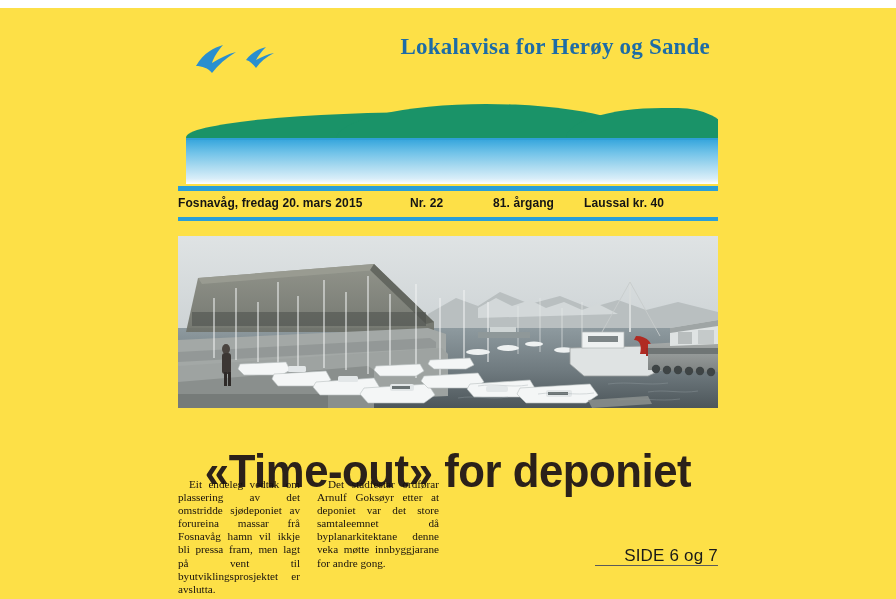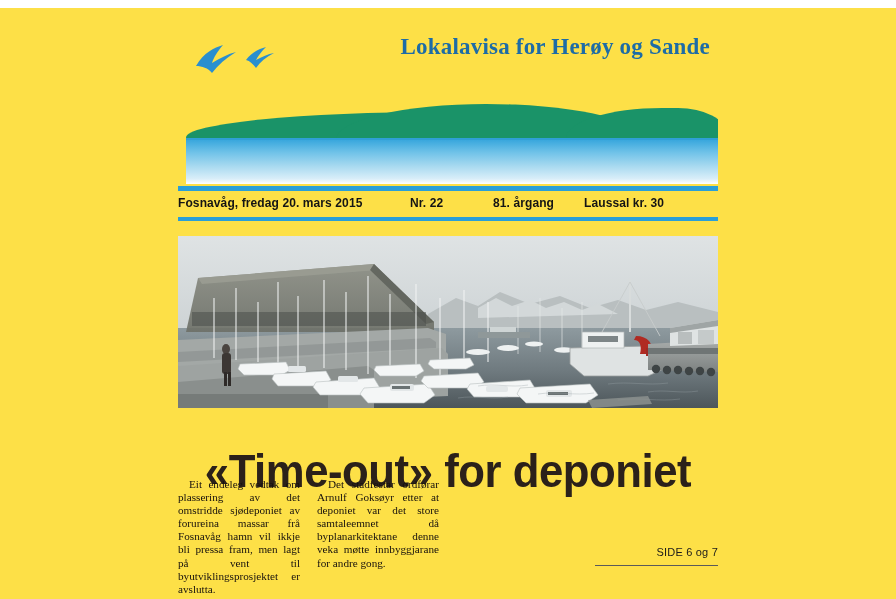--- a/index.html
+++ b/index.html
@@ -216,21 +216,21 @@
   .c3 { left: 278px; }
   .c4 { left: 417px; width: 123px; }
 
   .pagref {
     position: absolute;
     left: 417px;
     top: 68px;
     width: 123px;
     text-align: right;
     font-family: "Liberation Sans", "DejaVu Sans", sans-serif;
-    font-size: 11px;
+    font-size: 17px;
     color: #1a1a1a;
     letter-spacing: 0.2px;
   }
   .pagref-rule {
     position: absolute;
     left: 417px;
     top: 87px;
     width: 123px;
     height: 1px;
     background: #5a5a5a;
@@ -261,21 +261,21 @@
     <div class="tagline">Lokalavisa for Herøy og Sande</div>
 
   </div>
 
   <div class="rule-blue-top"></div>
 
   <div class="infobar">
     <span class="ib-date">Fosnavåg, fredag 20. mars 2015</span>
     <span class="ib-nr">Nr. 22</span>
     <span class="ib-year">81. årgang</span>
-    <span class="ib-price">Laussal kr. 30</span>
+    <span class="ib-price">Laussal kr. 40</span>
   </div>
 
   <div class="rule-blue-bottom"></div>
 
   <div class="photo">
     <svg width="540" height="172" viewBox="0 0 540 172">
       <defs>
         <linearGradient id="sky" x1="0" y1="0" x2="0" y2="1">
           <stop offset="0%" stop-color="#dfe3e4"></stop>
           <stop offset="100%" stop-color="#cdd3d5"></stop>

